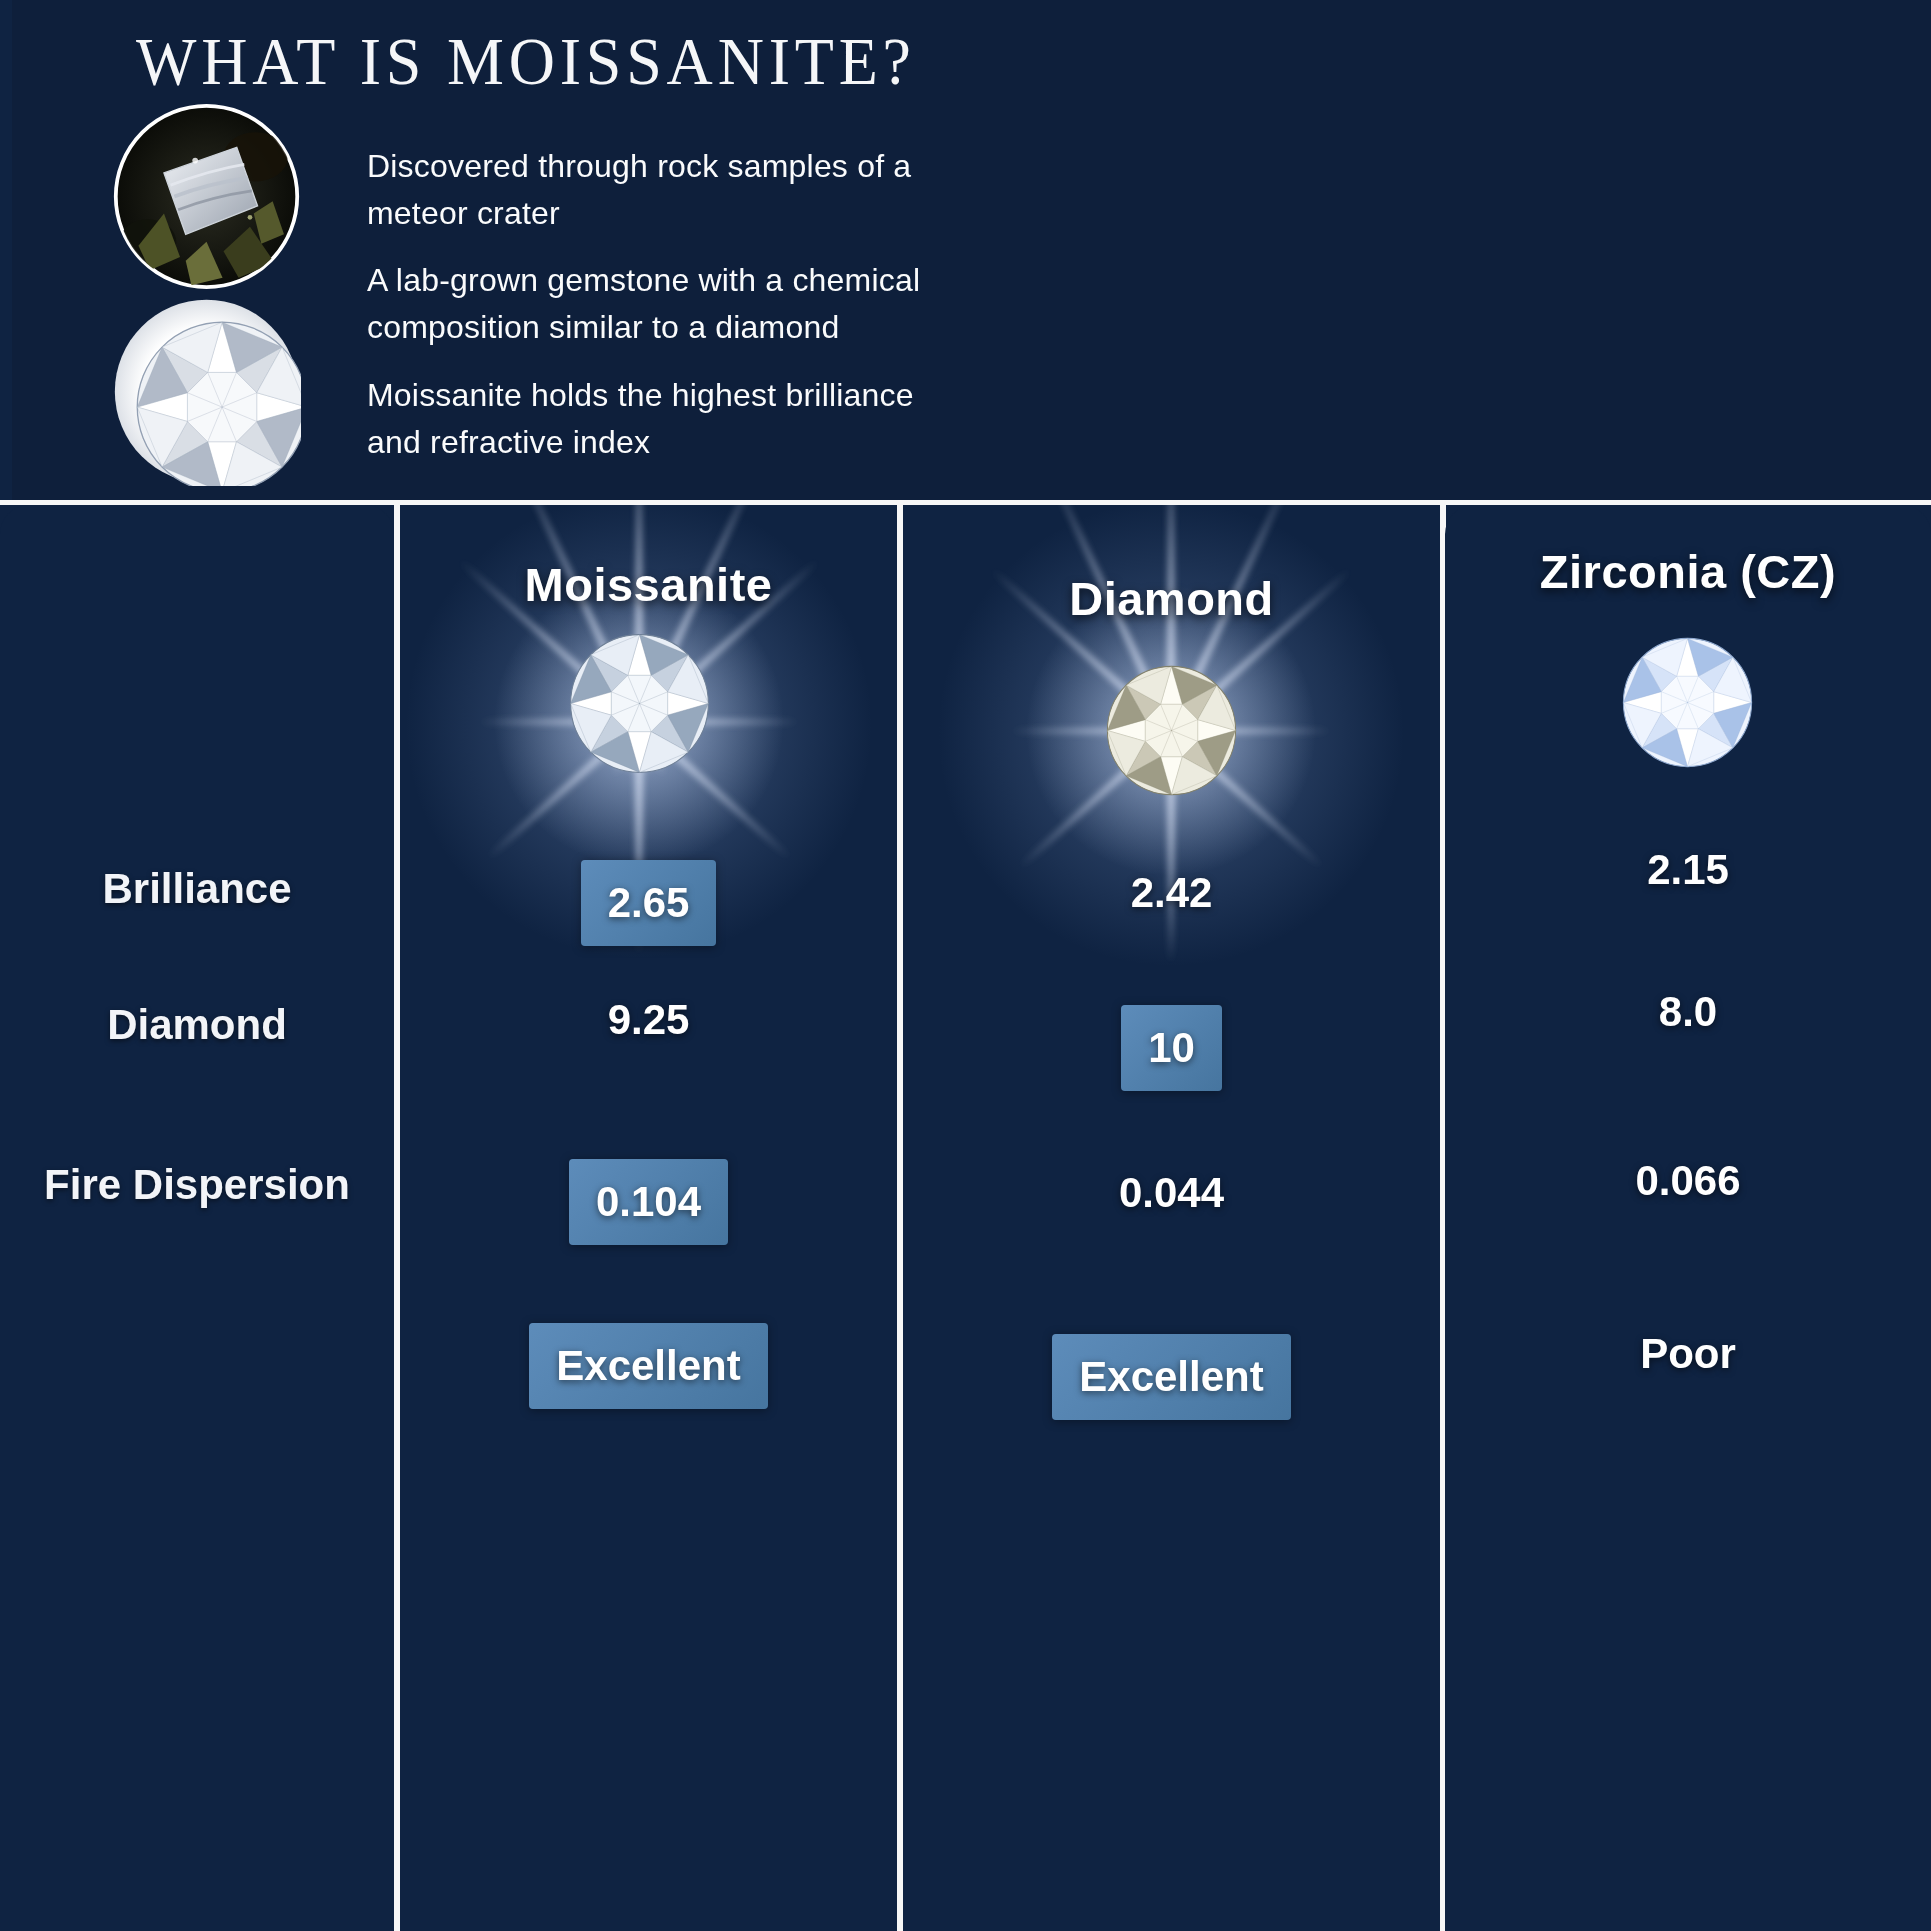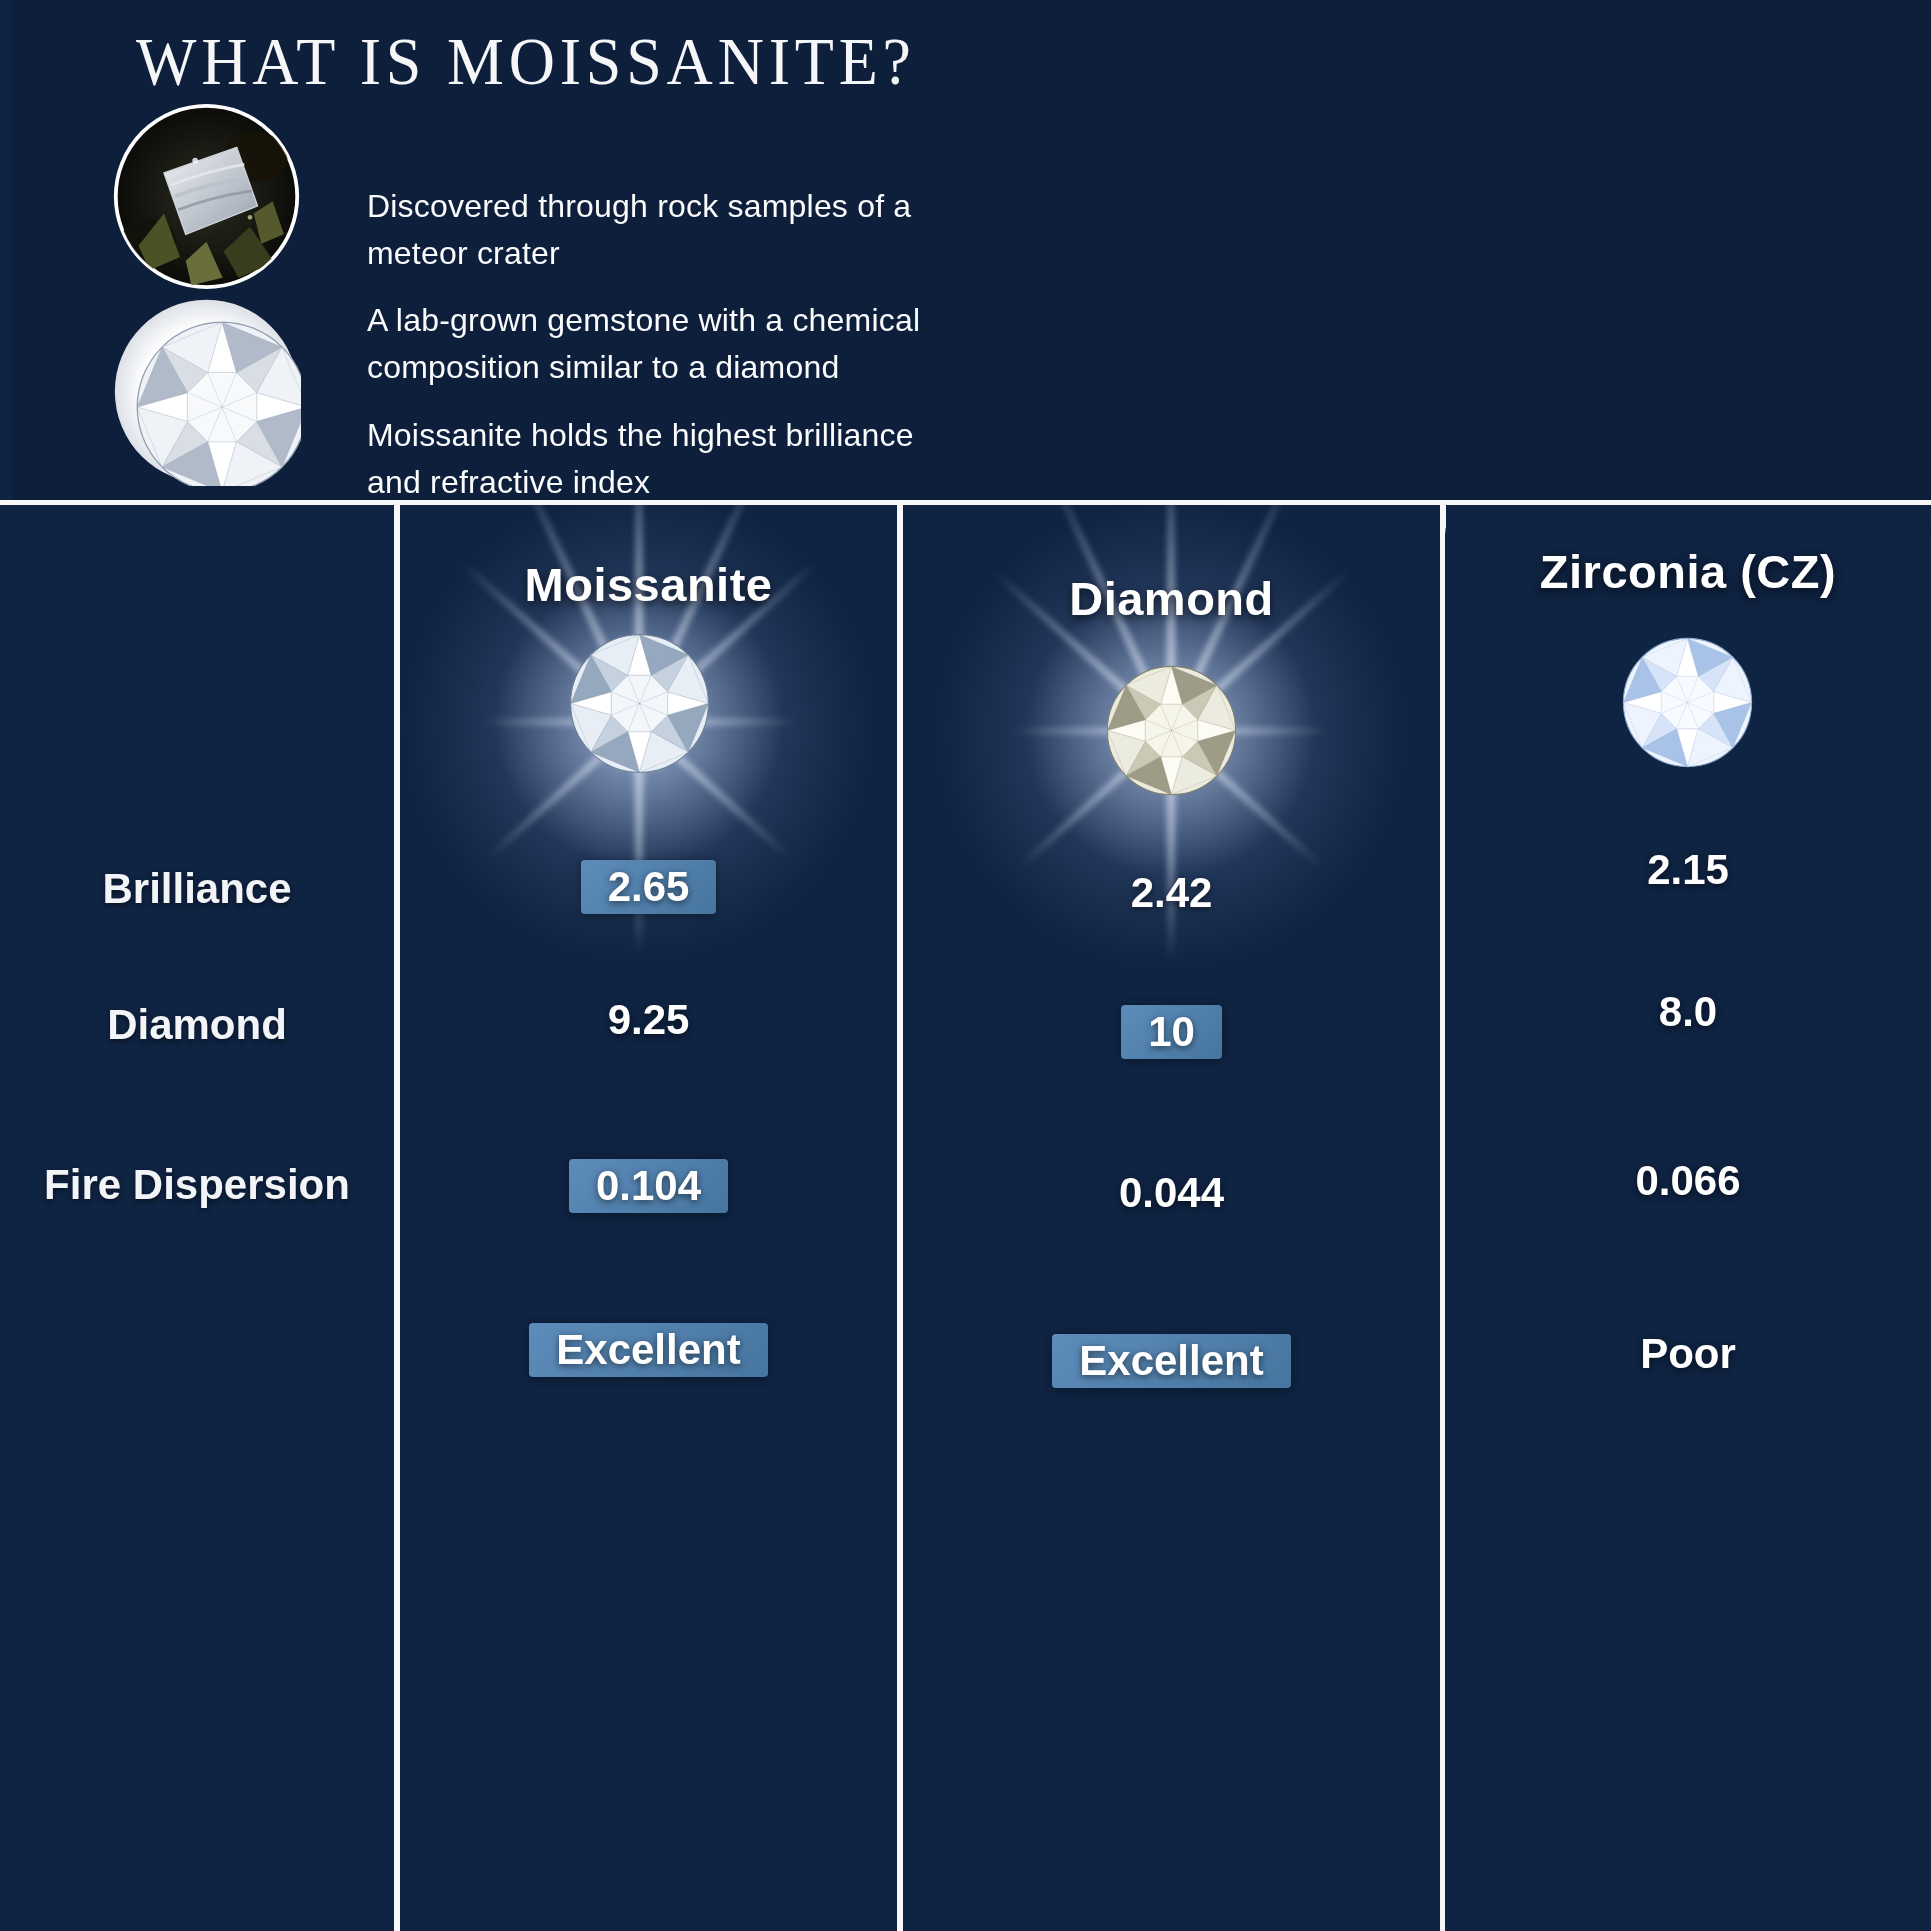--- a/index.html
+++ b/index.html
@@ -9,21 +9,21 @@
   
   .top-band{position:absolute;left:12px;top:0;width:1931px;height:500px;background:#0e1f3b;}
   .page-title{position:absolute;left:124px;top:23px;width:1448px;
       font-family:"Liberation Serif",serif;font-weight:400;font-size:64px;
       letter-spacing:4.8px;color:#f5f6f8;transform:scaleY(1.06);transform-origin:left top;
       white-space:nowrap;}
   .photo-circle{position:absolute;left:100px;width:189px;height:189px;}
   .photo-circle svg{display:block;width:189px;height:189px;}
   .circle-crystal{top:102px;}
   .circle-gem{top:297px;}
-  .intro-text{position:absolute;left:355px;top:143px;width:599px;margin-top:40px;}
+  .intro-text{position:absolute;left:355px;top:143px;width:599px;}
   .intro-text p{margin:0 0 21px 0;font-size:32px;line-height:1.46;color:#fafbfc;
       font-weight:400;letter-spacing:0.2px;}
 
   
   .h-divider{position:absolute;left:0;top:500px;width:1931px;height:4.8px;background:#f7f7f7;}
   .v-divider{position:absolute;top:505px;height:1426px;width:5.8px;background:#f7f7f7;}
   .v1{left:394px;} .v2{left:897px;} .v3{left:1440px;}
   .bottom-strip{position:absolute;left:903px;top:1925px;width:537px;height:5.8px;background:#f2f2f2;}
 
   
@@ -35,21 +35,21 @@
   .col-diamond{left:903px;width:537px;
     background:radial-gradient(circle 299px at 268px 228px, rgba(130,160,210,0.40),
                rgba(130,160,210,0.12) 55%, rgba(130,160,210,0) 78%),#0f2342;}
   .col-zirconia{left:1445px;width:486px;}
 
   .cell{position:absolute;left:0;right:0;text-align:center;}
   .col-header{font-size:47px;font-weight:700;letter-spacing:0.5px;color:#ffffff;
       text-shadow:0 2.9px 9.7px rgba(0,0,0,0.65);}
   .row-label{font-size:42px;font-weight:700;color:#f2f4f8;text-shadow:0 1.9px 5.8px rgba(0,0,0,0.5);}
   .val{font-size:42px;font-weight:700;color:#ffffff;text-shadow:0 1.9px 7.7px rgba(0,0,0,0.55);}
-  .val .box{display:inline-block;padding:3px 27px;border-radius:3.9px;
+  .val .box{display:inline-block;padding:19px 27px;border-radius:3.9px;
       background:linear-gradient(135deg,#5d8cba 0%,#46759f 100%);
       box-shadow:0 1.9px 9.7px rgba(0,0,0,0.35);}
 
   .burst{position:absolute;pointer-events:none;}
   .gem{position:absolute;}
 
   
   .gem-moiss{--f1:#ffffff;--f2:#c6d1df;--f3:#96a8bd;--f4:#e8eef6;--ft:#f3f7fb;--edge:#6f8097;}
   .gem-diam {--f1:#fdfcf4;--f2:#cbc8b6;--f3:#9e9c86;--f4:#ecebdf;--ft:#f6f5ea;--edge:#82816c;}
   .gem-zirc {--f1:#ffffff;--f2:#d6e3f8;--f3:#a9c2e8;--f4:#eef4fe;--ft:#f7faff;--edge:#8fa9cf;}

